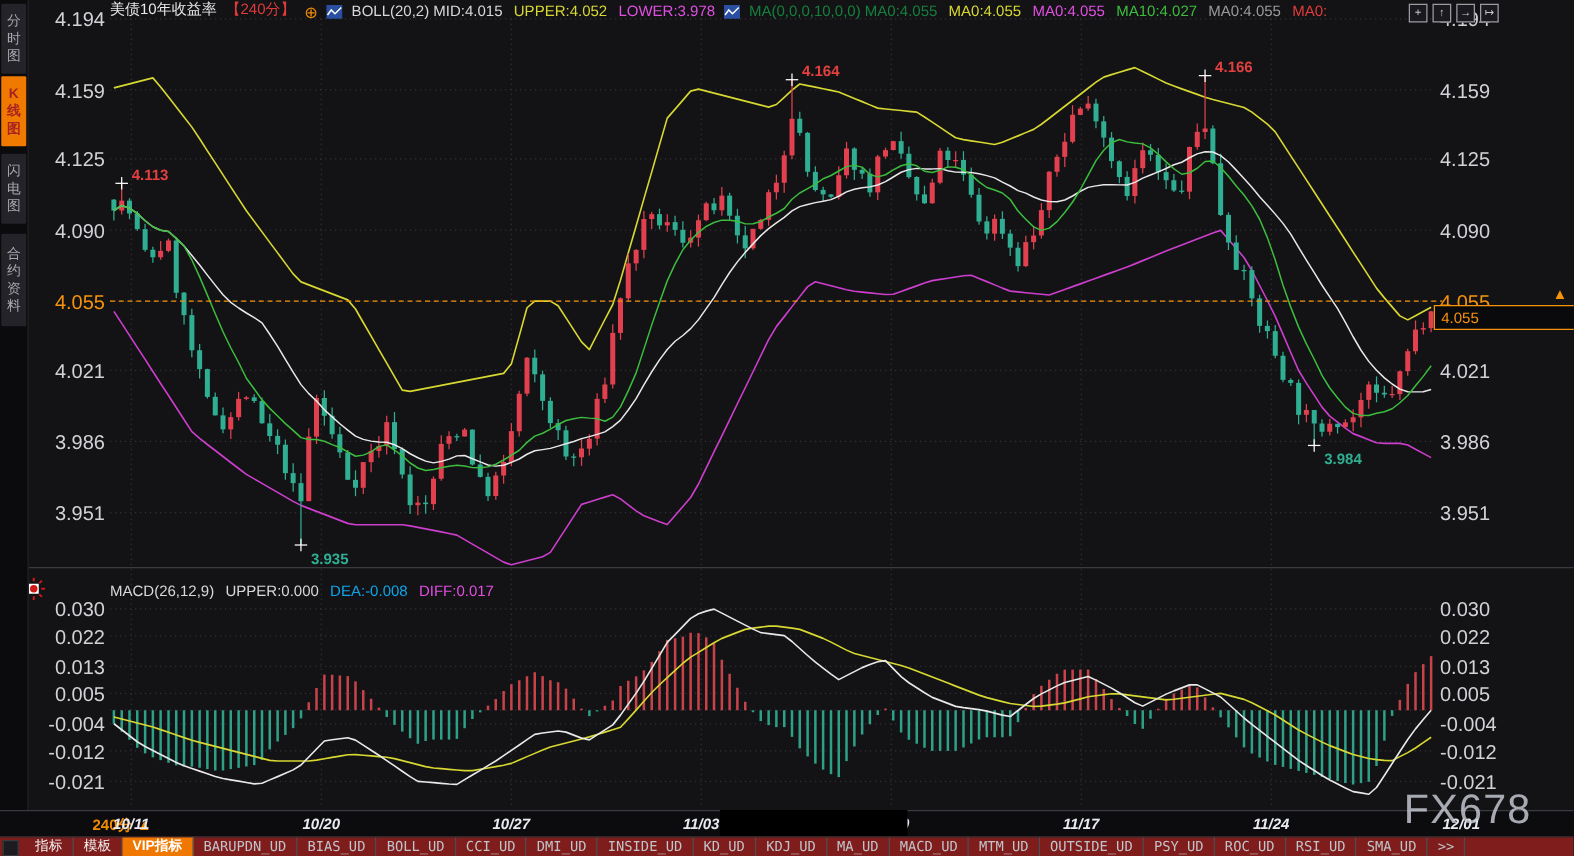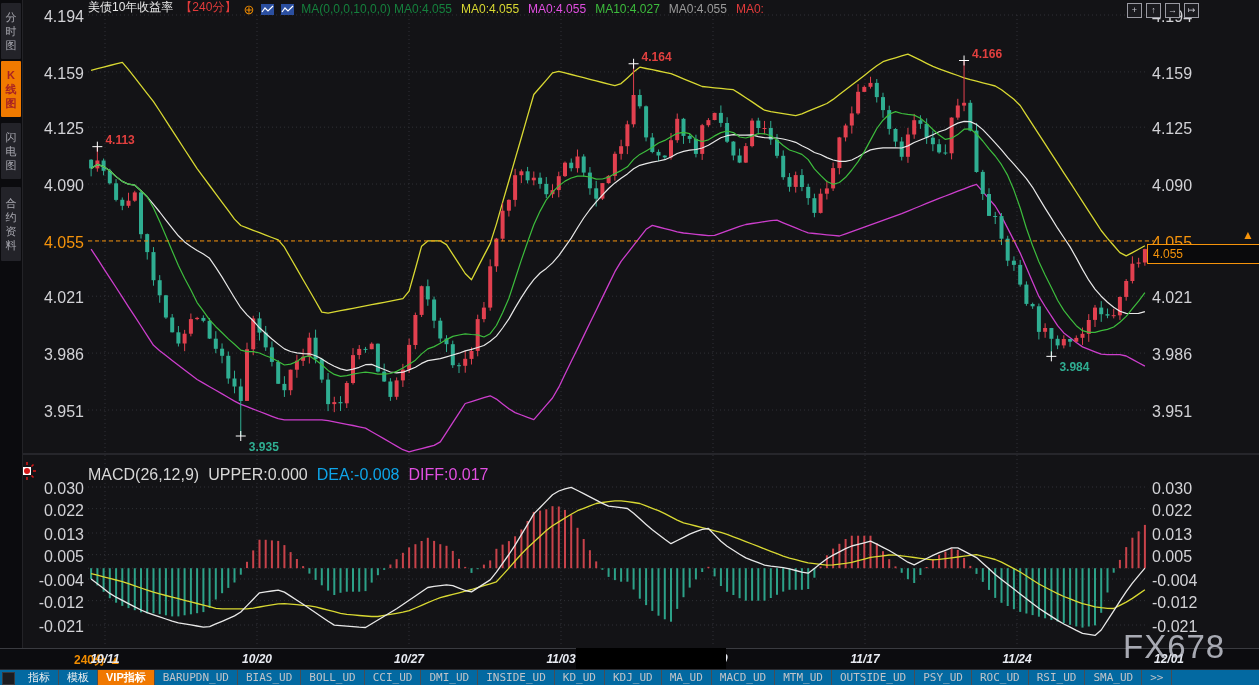--- a/index.html
+++ b/index.html
@@ -20,28 +20,28 @@
   .mini-chart-icon{width:13px;height:13px;display:inline-block;}
   #winbtns{left:1127px;top:3px;display:flex;gap:4px;z-index:20;}
   .winbtn{width:13px;height:13px;border:1px solid #9a9aa2;background:#1a1a1e;color:#c8c8d0;
           font-size:9px;line-height:12px;text-align:center;cursor:pointer;}
   
   .ylab{position:absolute;font-size:16px;color:#d2d2d6;z-index:12;}
   .ylab.left{left:36px;width:48px;text-align:right;}
   .ylab.right{left:1152px;width:60px;text-align:left;}
   .ylab.hl{color:#f5930b;}
   
-  #macdheader{left:88px;top:466px;display:flex;gap:9px;font-size:16px;z-index:12;white-space:nowrap;}
+  #macdheader{left:88px;top:466px;display:flex;gap:9px;font-size:12px;z-index:12;white-space:nowrap;}
   
   #xaxis{left:0;top:648px;width:1259px;height:21px;background:#0c0c0f;border-top:1px solid #3a3b40;z-index:14;}
   .xlab{position:absolute;top:3px;transform:translateX(-50%);font-size:12px;font-weight:bold;color:#e8ebf2;font-style:italic;}
   #period-label{position:absolute;left:74px;top:3px;font-size:12px;font-weight:bold;color:#f08c00;cursor:pointer;}
   #redaction{position:absolute;left:576px;top:-1px;width:150px;height:23px;background:#000;z-index:5;}
   
-  #toolbar{left:0;top:669px;width:1259px;height:16px;background:#0369a1;border-top:1px solid #2a2a2e;
+  #toolbar{left:0;top:669px;width:1259px;height:16px;background:#7f1d1d;border-top:1px solid #2a2a2e;
            display:flex;align-items:stretch;z-index:16;font-family:"DejaVu Sans Mono",monospace;}
   .tb-icon{width:11px;height:11px;margin:2px 5px 0 2px;background:#1c1c20;border:1px solid #3a3a3e;}
   .tb-tab{padding:0 8px;font-size:11px;line-height:15px;color:#c0c3c8;border-right:1px solid #4a4d52;
           cursor:pointer;white-space:nowrap;}
   .tb-tab.cn{font-family:"Liberation Sans",sans-serif;color:#f0f0f0;}
   .tb-tab.active{background:#f07800;color:#fff;font-weight:bold;}
   
   #pricebox{left:1147px;width:109px;height:18px;border:1px solid #f5930b;background:#0a0a0c;color:#f5930b;
             font-size:12px;line-height:18px;padding-left:5px;z-index:25;}
   #price-arrow{left:1242px;font-size:12px;color:#f5930b;z-index:25;}
@@ -641,20 +641,25 @@
 <div id="header" class="abs">
   <span class="seg" style="color:#e8e8e8">美债10年收益率</span>
   <span class="seg" style="color:#e23b3b">【240分】</span>
   <span class="plus-icon">⊕</span>
   <span class="mini-chart-icon">
     <svg width="13" height="13">
         <rect x="0" y="1" width="13" height="11" fill="#2b4fa0"></rect>
         <polyline points="1,9 4,5 7,8 12,3" fill="none" stroke="#fff" stroke-width="1.2"></polyline>
       </svg>
   </span>
+  <span id="boll-seg" style="display:flex;gap:9px">
+      <span style="color: rgb(216, 216, 216);">BOLL(20,2) MID:4.015</span>
+      <span style="color: rgb(216, 216, 50);">UPPER:4.052</span>
+      <span style="color: rgb(225, 79, 225);">LOWER:3.978</span>
+    </span>
   <span class="mini-chart-icon">
     <svg width="13" height="13">
         <rect x="0" y="1" width="13" height="11" fill="#2b4fa0"></rect>
         <polyline points="1,9 4,5 7,8 12,3" fill="none" stroke="#fff" stroke-width="1.2"></polyline>
       </svg>
   </span>
   <span id="ma-seg" style="display:flex;gap:9px">
       <span style="color: #15803d;">MA(0,0,0,10,0,0) MA0:4.055</span>
       <span style="color: rgb(216, 216, 50);">MA0:4.055</span>
       <span style="color: rgb(225, 79, 225);">MA0:4.055</span>

